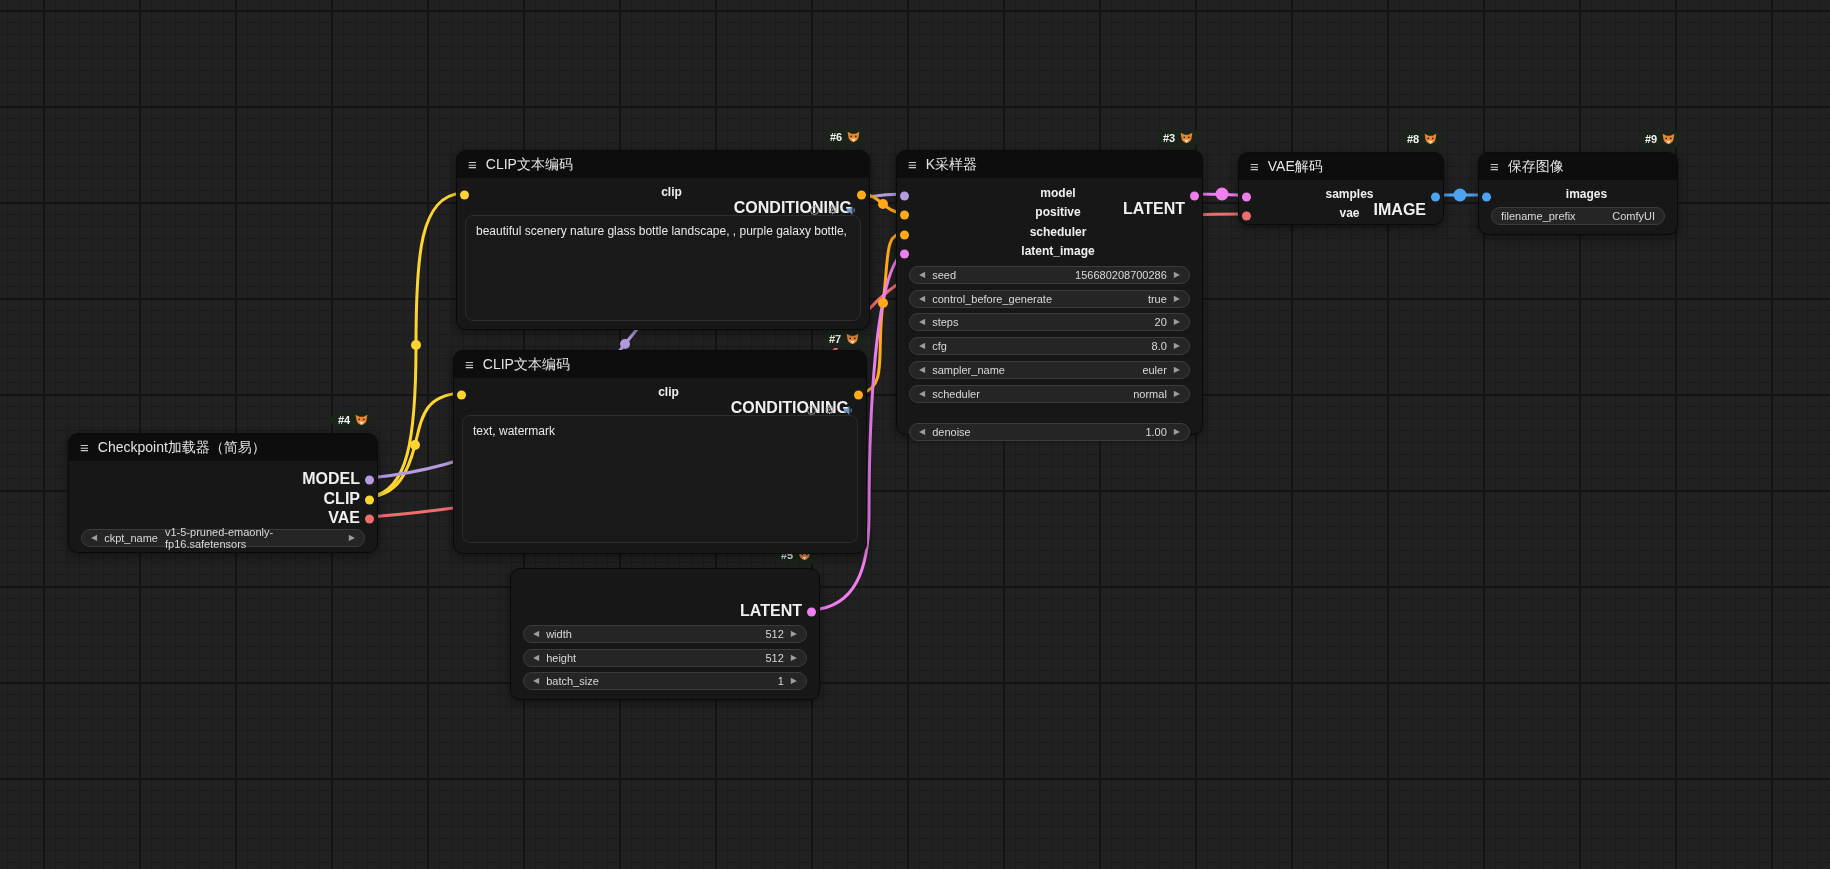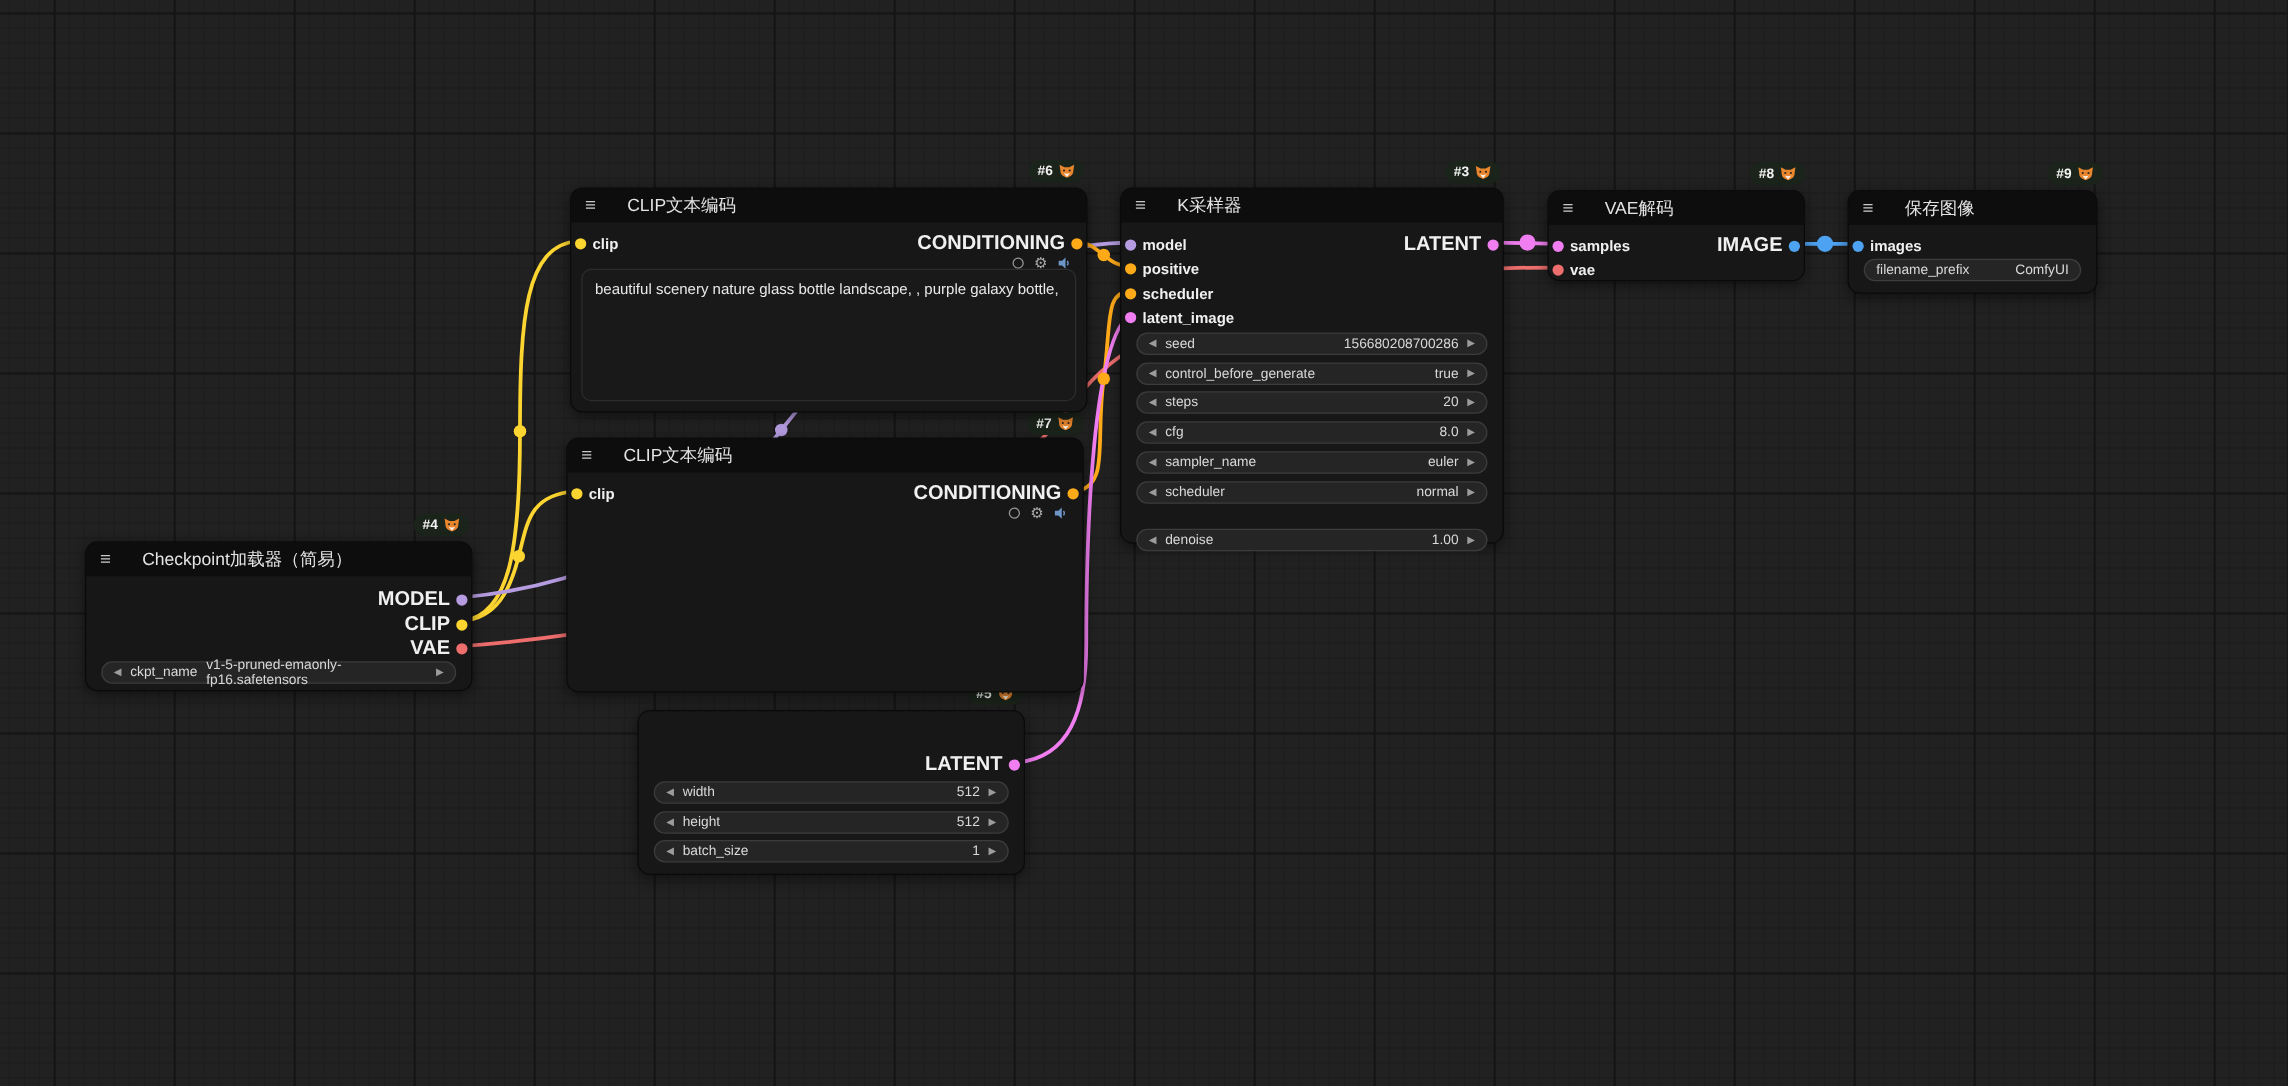--- a/index.html
+++ b/index.html
@@ -16,25 +16,25 @@
   svg.wires{position:absolute;left:0;top:0;z-index:1;pointer-events:none;}
   .wire{fill:none;stroke-width:3;stroke-linecap:round;}
   .w-clip{stroke:#fdd531}.w-model{stroke:#b59ce0}.w-vae{stroke:#ee6e6e}
   .w-cond{stroke:#ffab19}.w-latent{stroke:#f07ef0}.w-image{stroke:#4da3f2}
   .d-clip{fill:#fdd531}.d-model{fill:#b59ce0}.d-vae{fill:#ee6e6e}
   .d-cond{fill:#ffab19}.d-latent{fill:#f07ef0}.d-image{fill:#4da3f2}
 
   .node{position:absolute;background:#171717;border:1px solid #0a0a0a;border-radius:10px;
     box-shadow:0 3px 10px rgba(0,0,0,.45);z-index:2;}
   .node-header{position:absolute;left:0;right:0;top:0;height:27px;background:#0d0d0d;
-    border-radius:9px 9px 0 0;display:flex;align-items:center;gap:25px;padding:0 11px;}
+    border-radius:9px 9px 0 0;display:flex;align-items:center;gap:9px;padding:0 11px;}
   .burger{color:#c8c8c8;font-size:15px;line-height:1;}
   .burger::before{content:"\2261";}
   .node-title{font-size:14px;color:#e4e4e4;white-space:nowrap;}
-  .row{position:absolute;left:0;right:0;height:19px;display:flex;align-items:center;}
+  .row{position:absolute;left:0;right:0;height:19px;display:flex;align-items:center;flex-direction:column;}
   .in-label{margin-left:17px;font-size:12px;font-weight:600;color:#f0f0f0;}
   .out-label{margin-left:auto;margin-right:17px;font-size:16px;font-weight:700;color:#f0f0f0;}
   .dot{position:absolute;width:9px;height:9px;border-radius:50%;top:50%;transform:translateY(-50%);}
   .dot.in{left:3px}.dot.out{right:3px}
   .c-model{background:#b59ce0}.c-clip{background:#fdd531}.c-vae{background:#ee6e6e}
   .c-cond{background:#ffab19}.c-latent{background:#f07ef0}.c-image{background:#4da3f2}
   .widget{position:absolute;left:12px;right:12px;height:18px;background:#252525;
     border:1px solid #3c3c3c;border-radius:9px;display:flex;align-items:center;
     padding:0 9px;font-size:11px;color:#d9d9d9;gap:7px;}
   .wvalue{margin-left:auto;}
@@ -199,20 +199,21 @@
       <span class="dot out c-cond"></span>
     </div>
     <div class="iconrow" style="top:52px">
       <span class="ic-circle"></span>
       <span class="ic-gear"></span>
       <svg width="11" height="11" viewBox="0 0 12 12">
           <path d="M1 4 H4 L7 1 V11 L4 8 H1 Z" fill="#6d95c5"></path>
           <path d="M8.5 4 Q10 6 8.5 8" stroke="#6d95c5" fill="none" stroke-width="1.2"></path>
         </svg>
     </div>
+    <div class="prompt" style="left:8px;right:8px;top:64px;height:128px">text, watermark</div>
   </div>
 
   <div class="node" style="left:510px;top:568px;width:310px;height:132px">
     <div class="row" style="top:33px">
       <span class="out-label">LATENT</span>
       <span class="dot out c-latent"></span>
     </div>
     <div class="widget" style="top:56px">
       <span class="arr arr-l"></span>
       <span>width</span>

